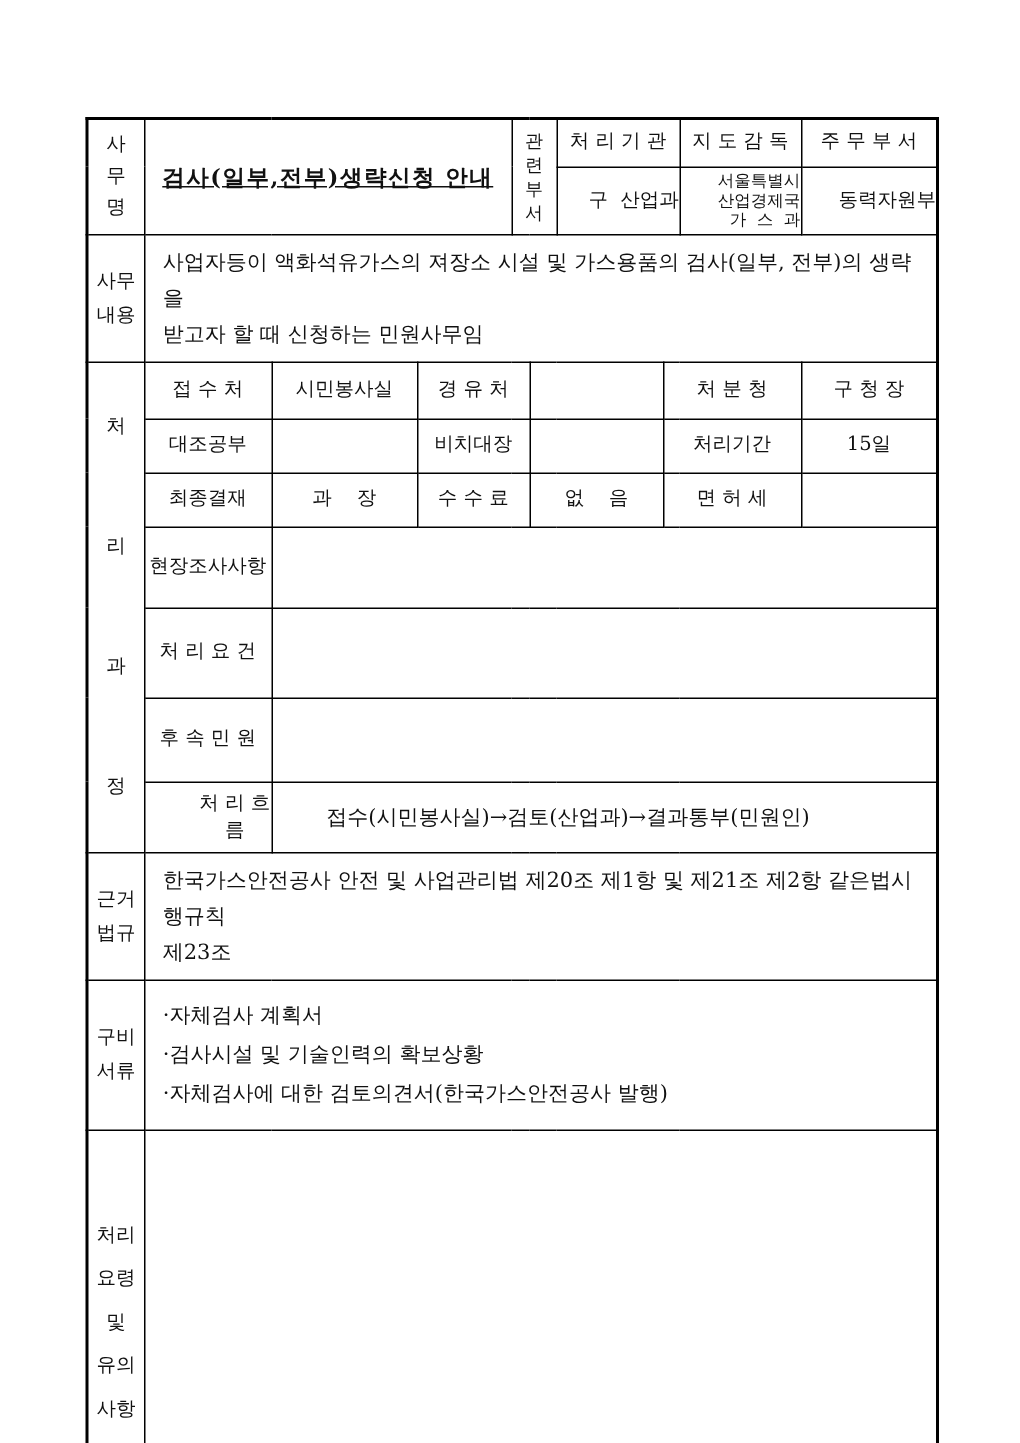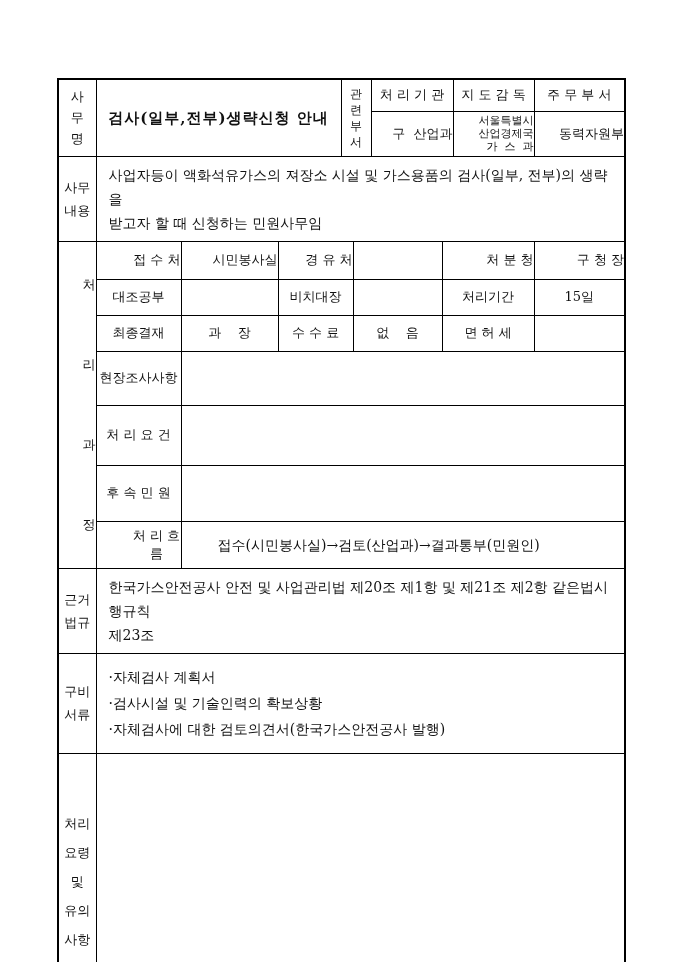--- a/index.html
+++ b/index.html
@@ -21,32 +21,32 @@
     text-align:center; vertical-align:middle;
     font-size:13px; line-height:18px;
     white-space:pre-line; overflow:hidden;
     padding:0;
   }
 
   
   tr.ra1 td { height:32px; }
   tr.ra2 td { height:45px;text-align:right; }
   tr.rb  td { height:73px; }
-  tr.rp1 td { height:38px;text-align:right; }
+  tr.rp1 td { height:38px; }
   tr.rp2 td { height:36px; }
   tr.rp3 td { height:36px; }
   tr.rp4 td { height:54px; }
   tr.rp5 td { height:60px; }
   tr.rp6 td { height:56px; }
   tr.rp7 td { height:47px;padding-left:36px; }
   tr.rd  td { height:67px; }
   tr.re  td { height:100px;margin-left:43px; }
   tr.rf  td { height:257px; }
 
-  .title-cell { font-weight:bold; font-size:15px; letter-spacing:1px; }
+  .title-cell { font-weight:bold; font-size:15px; letter-spacing:1px;text-decoration:underline; }
 
   .vl3 { line-height:21px; font-size:13px; }        
   .vl4 { line-height:16px; font-size:12px; }        
   .vl2 { line-height:23px; }                        
   .vl-process { line-height:80px; font-size:13px; } 
   .vl-notes { line-height:29px; }                   
 
   .small { font-size:11px; line-height:13px; }
 
   .left {

